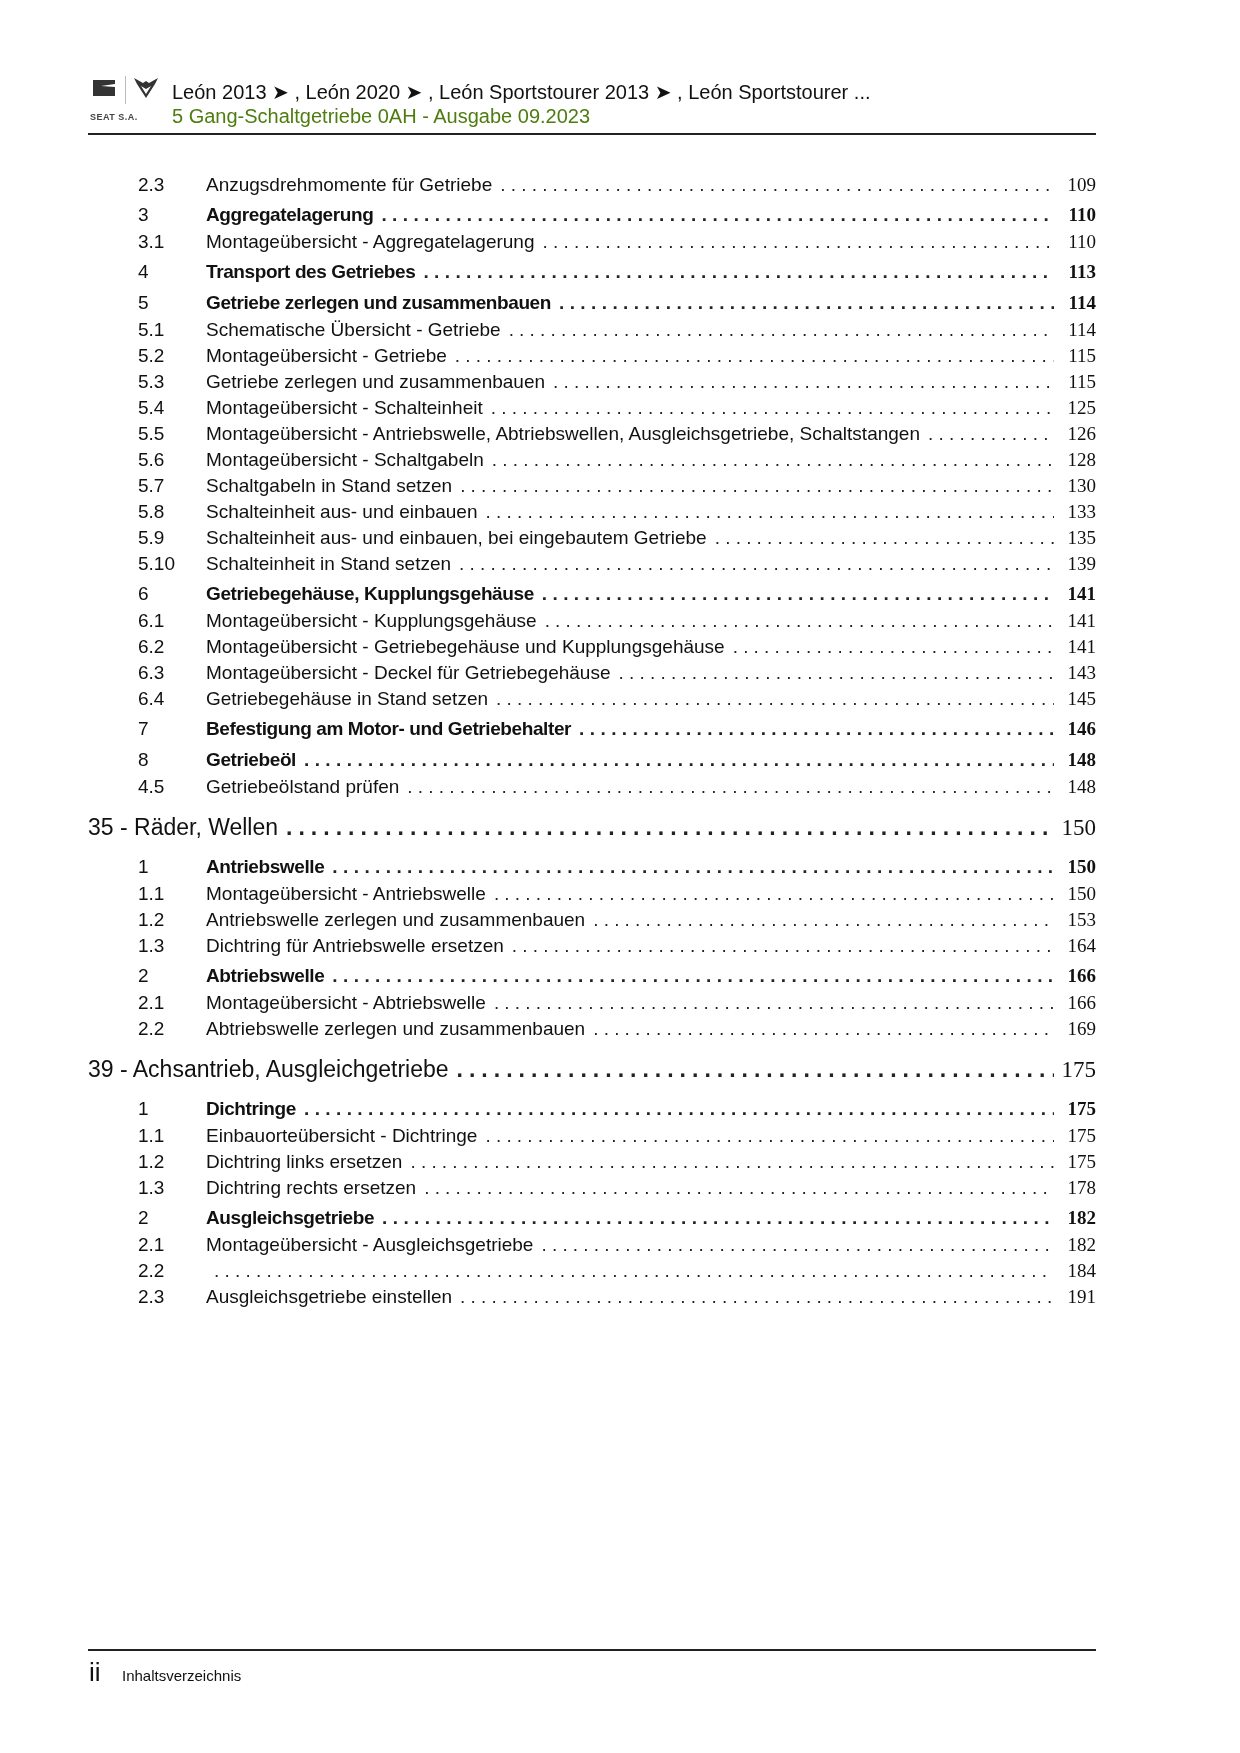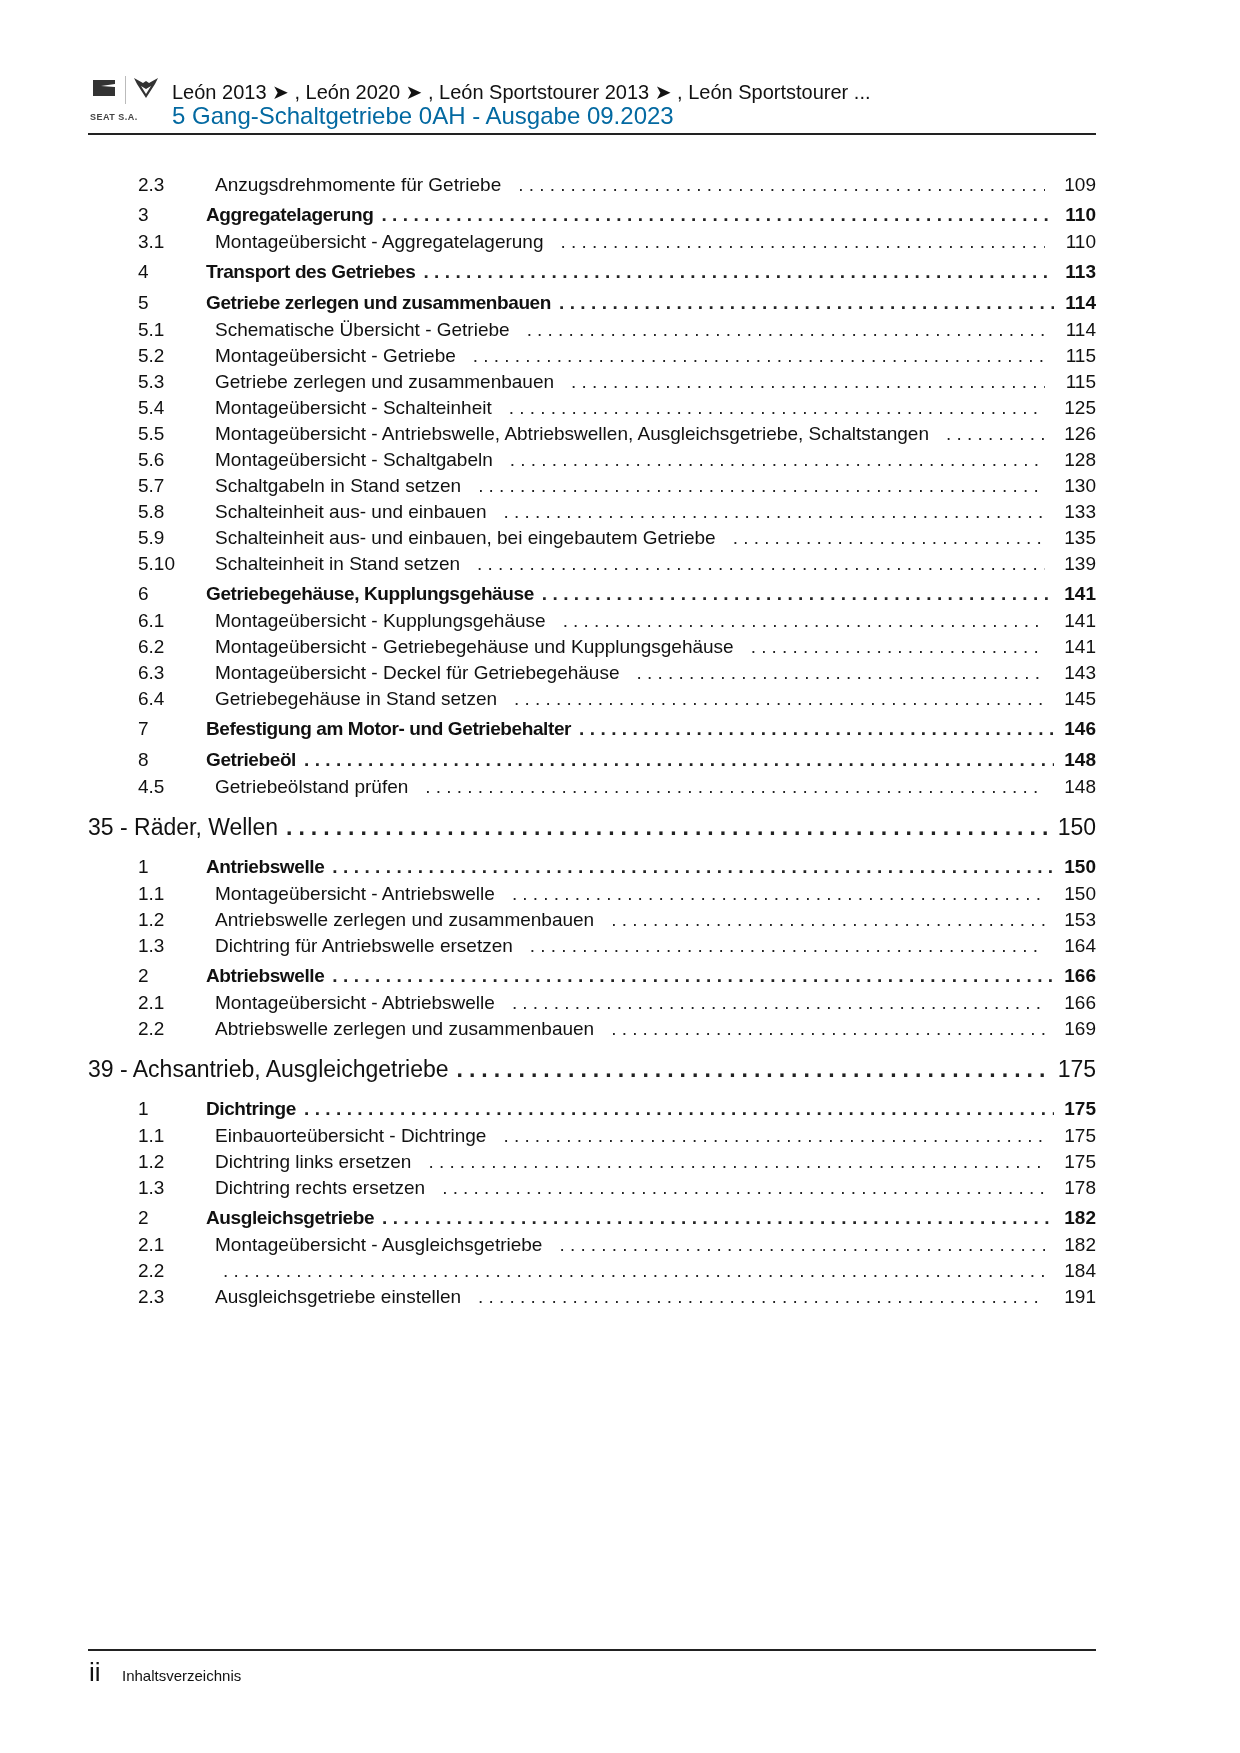--- a/index.html
+++ b/index.html
@@ -4,31 +4,31 @@
 <style>
   html, body { margin: 0; padding: 0; background: #ffffff; }
   body { width: 1240px; height: 1753px; position: relative; font-family: "Liberation Sans", sans-serif; color: #111; overflow: hidden; }
   .header { position: absolute; left: 88px; top: 76px; width: 1008px; height: 60px; }
   .logo-wrap { position: absolute; left: 0; top: 0; width: 72px; height: 50px; }
   .seat-logo { position: absolute; left: 4px; top: 2px; width: 24px; height: 20px; }
   .logo-sep { position: absolute; left: 37px; top: 0; width: 1px; height: 28px; background: #bbb; }
   .cupra-logo { position: absolute; left: 45px; top: 1px; width: 26px; height: 22px; }
   .seat-sa { position: absolute; left: 2px; top: 36px; font-size: 9px; letter-spacing: 0.5px; color: #444; font-weight: bold; }
   .header-title { position: absolute; left: 84px; top: 4px; font-size: 20px; line-height: 24px; white-space: nowrap; color: #111; text-align: center; }
-  .header-sub { position: absolute; left: 84px; top: 28px; font-size: 24px; line-height: 24px; white-space: nowrap; color: #0369a1; }
+  .header-sub { position: absolute; left: 84px; top: 28px; font-size: 20px; line-height: 24px; white-space: nowrap; color: #4d7c0f; }
   .header-rule { position: absolute; left: 88px; top: 133px; width: 1008px; height: 2px; background: #222; }
 
   .toc { position: absolute; left: 88px; top: 172px; width: 1008px; }
   .row { position: relative; display: flex; align-items: baseline; white-space: nowrap; }
   .row .num { display: inline-block; }
   .row .title { display: inline-block; }
   .row .dots { flex: 1; overflow: hidden; margin: 0 8px 0 8px; letter-spacing: 5.2px; color: #222; }
-  .row .page { display: inline-block; text-align: right; min-width: 34px; }
-
-  .row.sub { height: 26px; font-size: 19px; line-height: 26px; padding-left: 50px; gap: 9px; }
+  .row .page { display: inline-block; text-align: right; min-width: 34px; font-family: Liberation Serif, serif; }
+
+  .row.sub { height: 26px; font-size: 19px; line-height: 26px; padding-left: 50px; }
   .row.sub .num { width: 68px; }
   .row.sec { height: 31px; font-size: 19px; line-height: 34px; padding-left: 50px; font-weight: bold; letter-spacing: -0.4px; }
   .row.sec .num { width: 68px; font-weight: normal; letter-spacing: 0; }
   .row.sec .dots { letter-spacing: 5.4px; font-weight: bold; }
   .row.sec .page { font-weight: bold; letter-spacing: 0; }
   .row.chap { height: 46px; font-size: 23px; line-height: 46px; padding-left: 0; margin-top: 4px; }
   .row.chap .dots { font-weight: bold; letter-spacing: 6px; }
   .row.chap .page { font-size: 23px; }
 
   .footer-rule { position: absolute; left: 88px; top: 1649px; width: 1008px; height: 2px; background: #222; }

